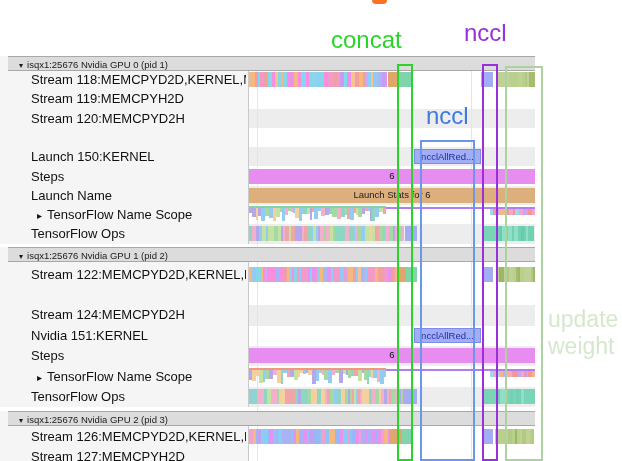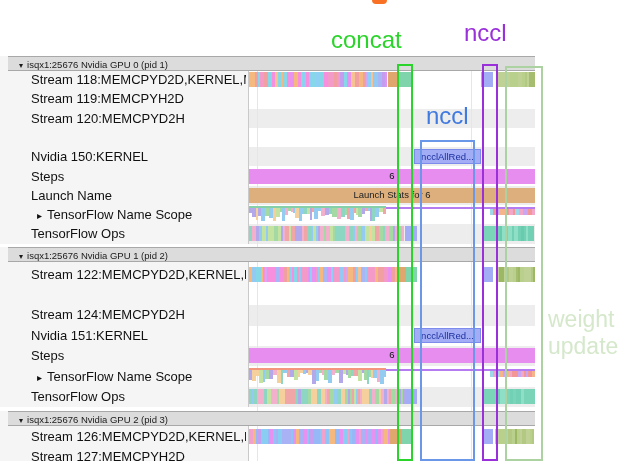--- a/index.html
+++ b/index.html
@@ -98,21 +98,21 @@
         <span style="width: 4px; background: rgb(185, 207, 140); height: 100%;"></span>
         <span style="width: 4px; background: rgb(192, 209, 149); height: 100%;"></span>
         <span style="width: 3px; background: rgb(185, 207, 140); height: 100%;"></span>
         <span style="width: 2px; background: rgb(179, 201, 131); height: 100%;"></span>
         <span style="width: 2px; background: rgb(192, 209, 149); height: 100%;"></span>
         <span style="width: 4px; background: rgb(166, 189, 112); height: 100%;"></span>
         <span style="width: 3px; background: rgb(166, 189, 112); height: 100%;"></span>
       </div>
       <div class="abs rowlabel" style="left: 0px; top: 89.3px; width: 246px; height: 19.3px; line-height: 19.3px; padding-left: 31px; box-sizing: border-box;"><span>Stream 119:MEMCPYH2D</span></div>
       <div class="abs rowlabel" style="left: 0px; top: 108.6px; width: 246px; height: 19.3px; line-height: 19.3px; padding-left: 31px; box-sizing: border-box;"><span>Stream 120:MEMCPYD2H</span></div>
-      <div class="abs rowlabel" style="left: 0px; top: 147.2px; width: 246px; height: 19.3px; line-height: 19.3px; padding-left: 31px; box-sizing: border-box;"><span>Nvidia 150:KERNEL</span></div>
+      <div class="abs rowlabel" style="left: 0px; top: 147.2px; width: 246px; height: 19.3px; line-height: 19.3px; padding-left: 31px; box-sizing: border-box;"><span>Launch 150:KERNEL</span></div>
       <div class="abs eventbar" style="left: 414px; top: 149.2px; width: 67px; height: 15px; background: rgb(163, 173, 245); line-height: 14px; color: rgb(27, 47, 158); border: 1px solid rgb(125, 140, 236);">ncclAllRed...</div>
       <div class="abs rowlabel" style="left: 0px; top: 166.5px; width: 246px; height: 19.3px; line-height: 19.3px; padding-left: 31px; box-sizing: border-box;"><span>Steps</span></div>
       <div class="abs eventbar" style="left: 249px; top: 168.5px; width: 286px; height: 15px; background: rgb(231, 141, 240); line-height: 14px; color: rgb(17, 17, 17);">6</div>
       <div class="abs rowlabel" style="left: 0px; top: 185.8px; width: 246px; height: 19.3px; line-height: 19.3px; padding-left: 31px; box-sizing: border-box;"><span>Launch Name</span></div>
       <div class="abs eventbar" style="left: 249px; top: 187.8px; width: 286px; height: 15px; background: rgb(220, 175, 125); line-height: 14px; color: rgb(34, 34, 34);">Launch Stats for 6</div>
       <div class="abs rowlabel" style="left: 0px; top: 205.1px; width: 246px; height: 19.3px; line-height: 19.3px; padding-left: 37px; box-sizing: border-box;"><span class="tri">▸</span><span>TensorFlow Name Scope</span></div>
       <div class="abs stripebar" style="left: 249px; top: 206.1px; width: 137px; height: 17px;">
         <span style="width: 3px; background: rgb(179, 169, 234); height: 7px;"></span>
         <span style="width: 4px; background: rgb(179, 169, 234); height: 11px;"></span>
         <span style="width: 2px; background: rgb(245, 207, 156); height: 14px;"></span>
@@ -541,18 +541,18 @@
 
   <div id="box-concat" class="abs annbox" style="left: 397px; top: 64px; width: 16px; height: 397px; border: 2px solid rgb(43, 212, 43);"></div>
   <div id="box-split" class="abs annbox" style="left: 482px; top: 64px; width: 16px; height: 397px; border: 2px solid rgb(154, 48, 217);"></div>
   <div id="box-nccl" class="abs annbox" style="left: 420px; top: 140px; width: 55px; height: 321px; border: 2px solid rgb(107, 151, 232);"></div>
   <div id="box-weight" class="abs annbox" style="left: 505px; top: 66px; width: 38px; height: 395px; border: 2px solid rgb(171, 210, 160);"></div>
 
   <div id="txt-concat" class="abs bigtxt" style="left: 331px; top: 27px; color: rgb(43, 212, 43);">concat</div>
   <div id="txt-split" class="abs bigtxt" style="left: 464px; top: 20px; color: rgb(154, 48, 217);">nccl</div>
   <div id="txt-nccl" class="abs bigtxt" style="left: 426px; top: 103px; color: rgb(64, 121, 224);">nccl</div>
   <div id="txt-weight" class="abs wutxt" style="left: 548px; top: 306px; color: rgb(213, 232, 203);">
+    <div>update</div>
     <div>weight</div>
-    <div>update</div>
   </div>
 
   <div id="orange-glyph" class="abs" style="left: 372px; top: 0px; width: 15px; height: 4px; background: rgb(249, 113, 37); border-radius: 0px 0px 8px 8px;"></div>
 </div>
 
 </body></html>

